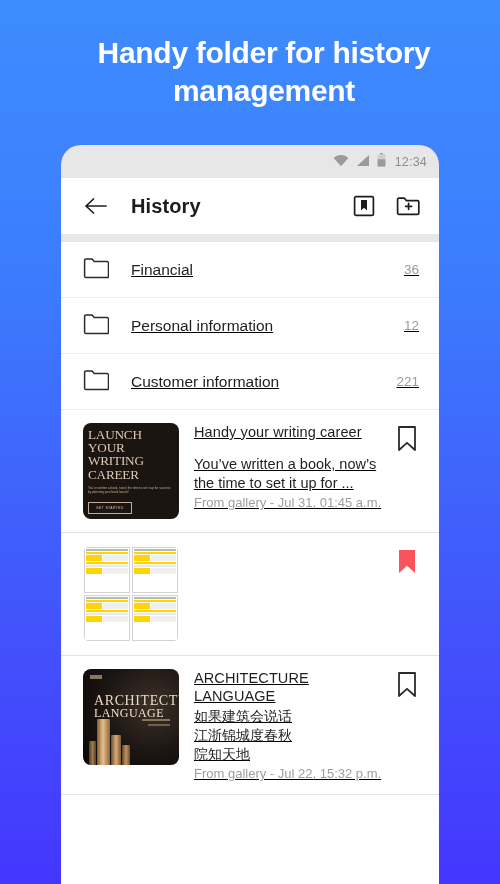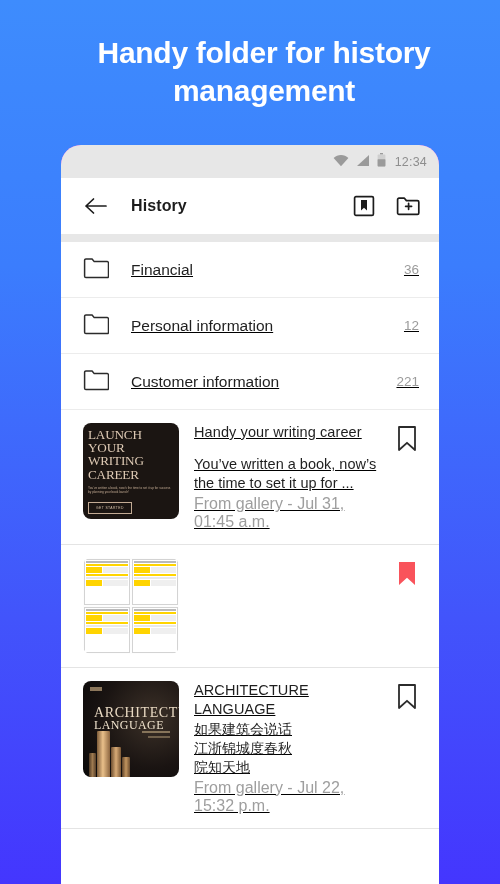--- a/index.html
+++ b/index.html
@@ -64,21 +64,21 @@
   .appbar {
     height: 56px;
     background: #ffffff;
     display: flex;
     align-items: center;
     padding: 0 16px 0 22px;
     flex: none;
   }
   .appbar .back { width: 26px; height: 26px; flex: none; cursor: pointer; }
   .appbar .title {
-    font-size: 16px;
+    font-size: 20px;
     color: #1c1c1c;
     font-weight: bold;
     margin-left: 22px;
     letter-spacing: 0.1px;
   }
   .appbar .spacer { flex: 1; }
   .appbar .act {
     width: 30px; height: 30px;
     margin-left: 14px;
     flex: none; cursor: pointer;
@@ -155,21 +155,21 @@
     line-height: 1.32;
     margin-top: 14px;
   }
   .cdesc.cjk {
     margin-top: 2px;
     font-family: "DejaVu Sans", sans-serif;
     font-size: 14px;
     line-height: 1.36;
   }
   .cmeta {
-    font-size: 16px;
+    font-size: 13px;
     color: #9e9e9e;
     margin-top: 2px;
   }
   .cmeta.pushdown { margin-top: auto; }
   .bm {
     width: 26px; height: 30px;
     flex: none;
     margin-left: 8px;
     margin-top: 2px;
     cursor: pointer;

